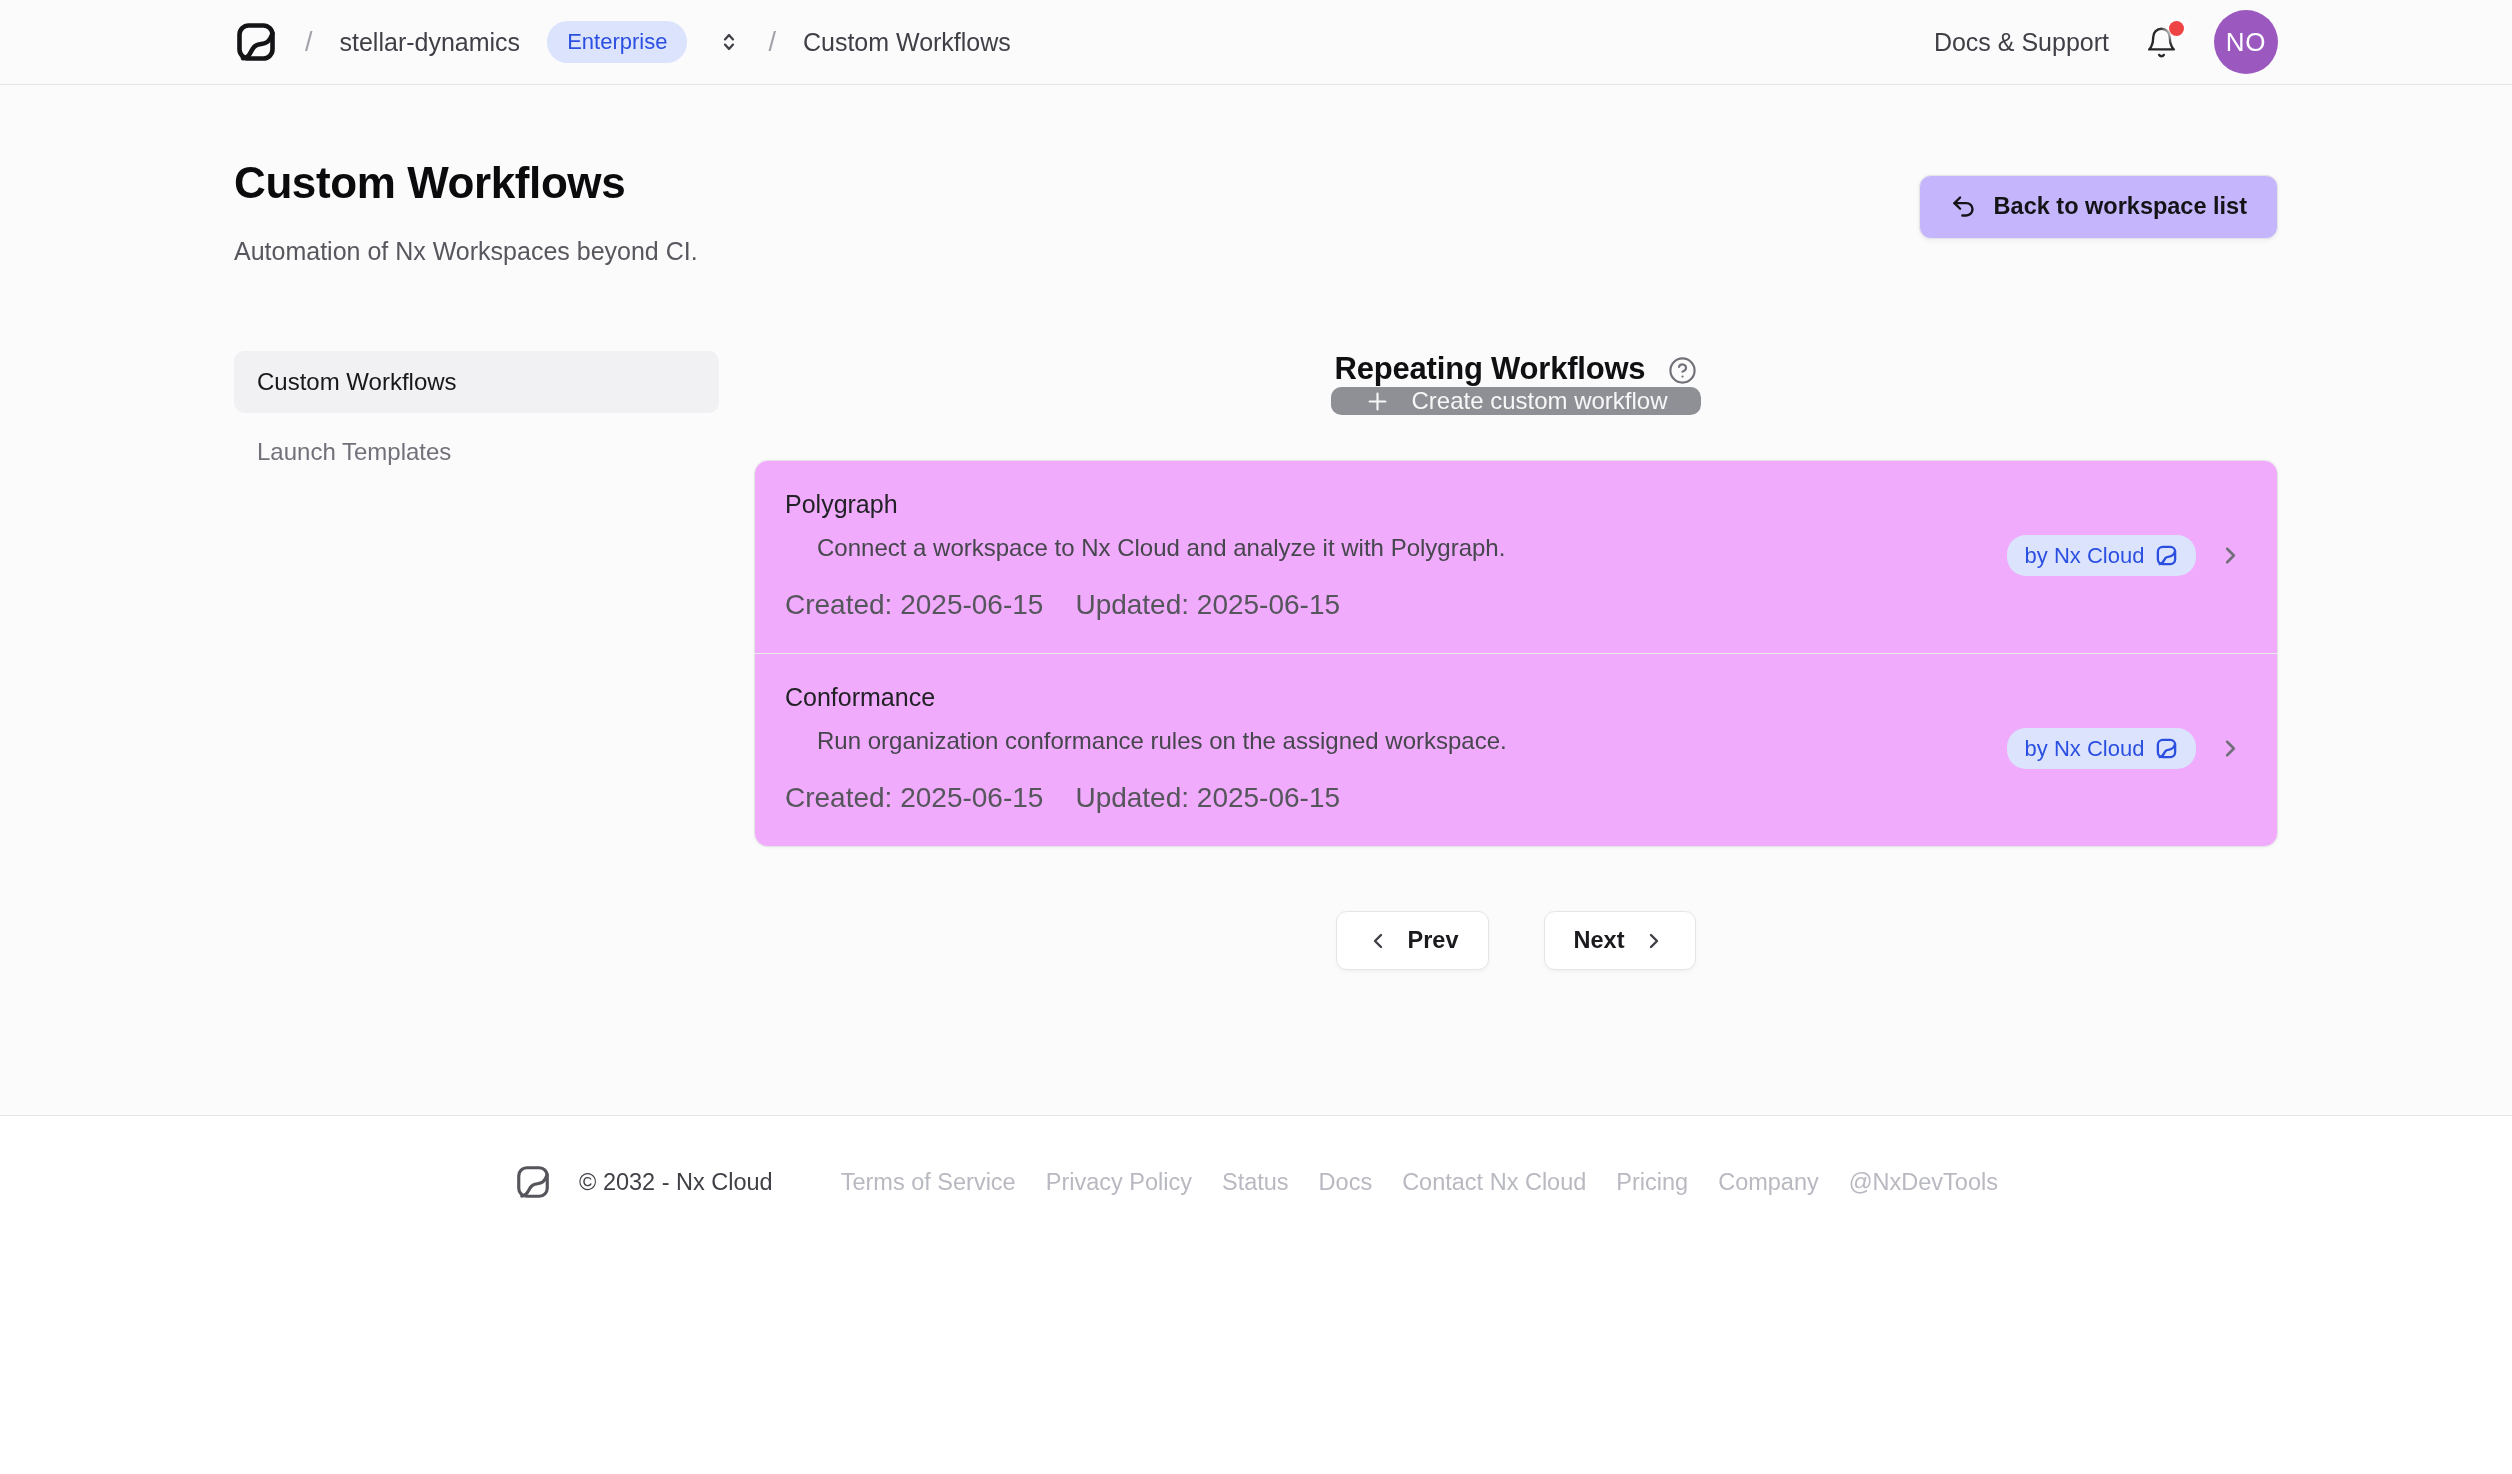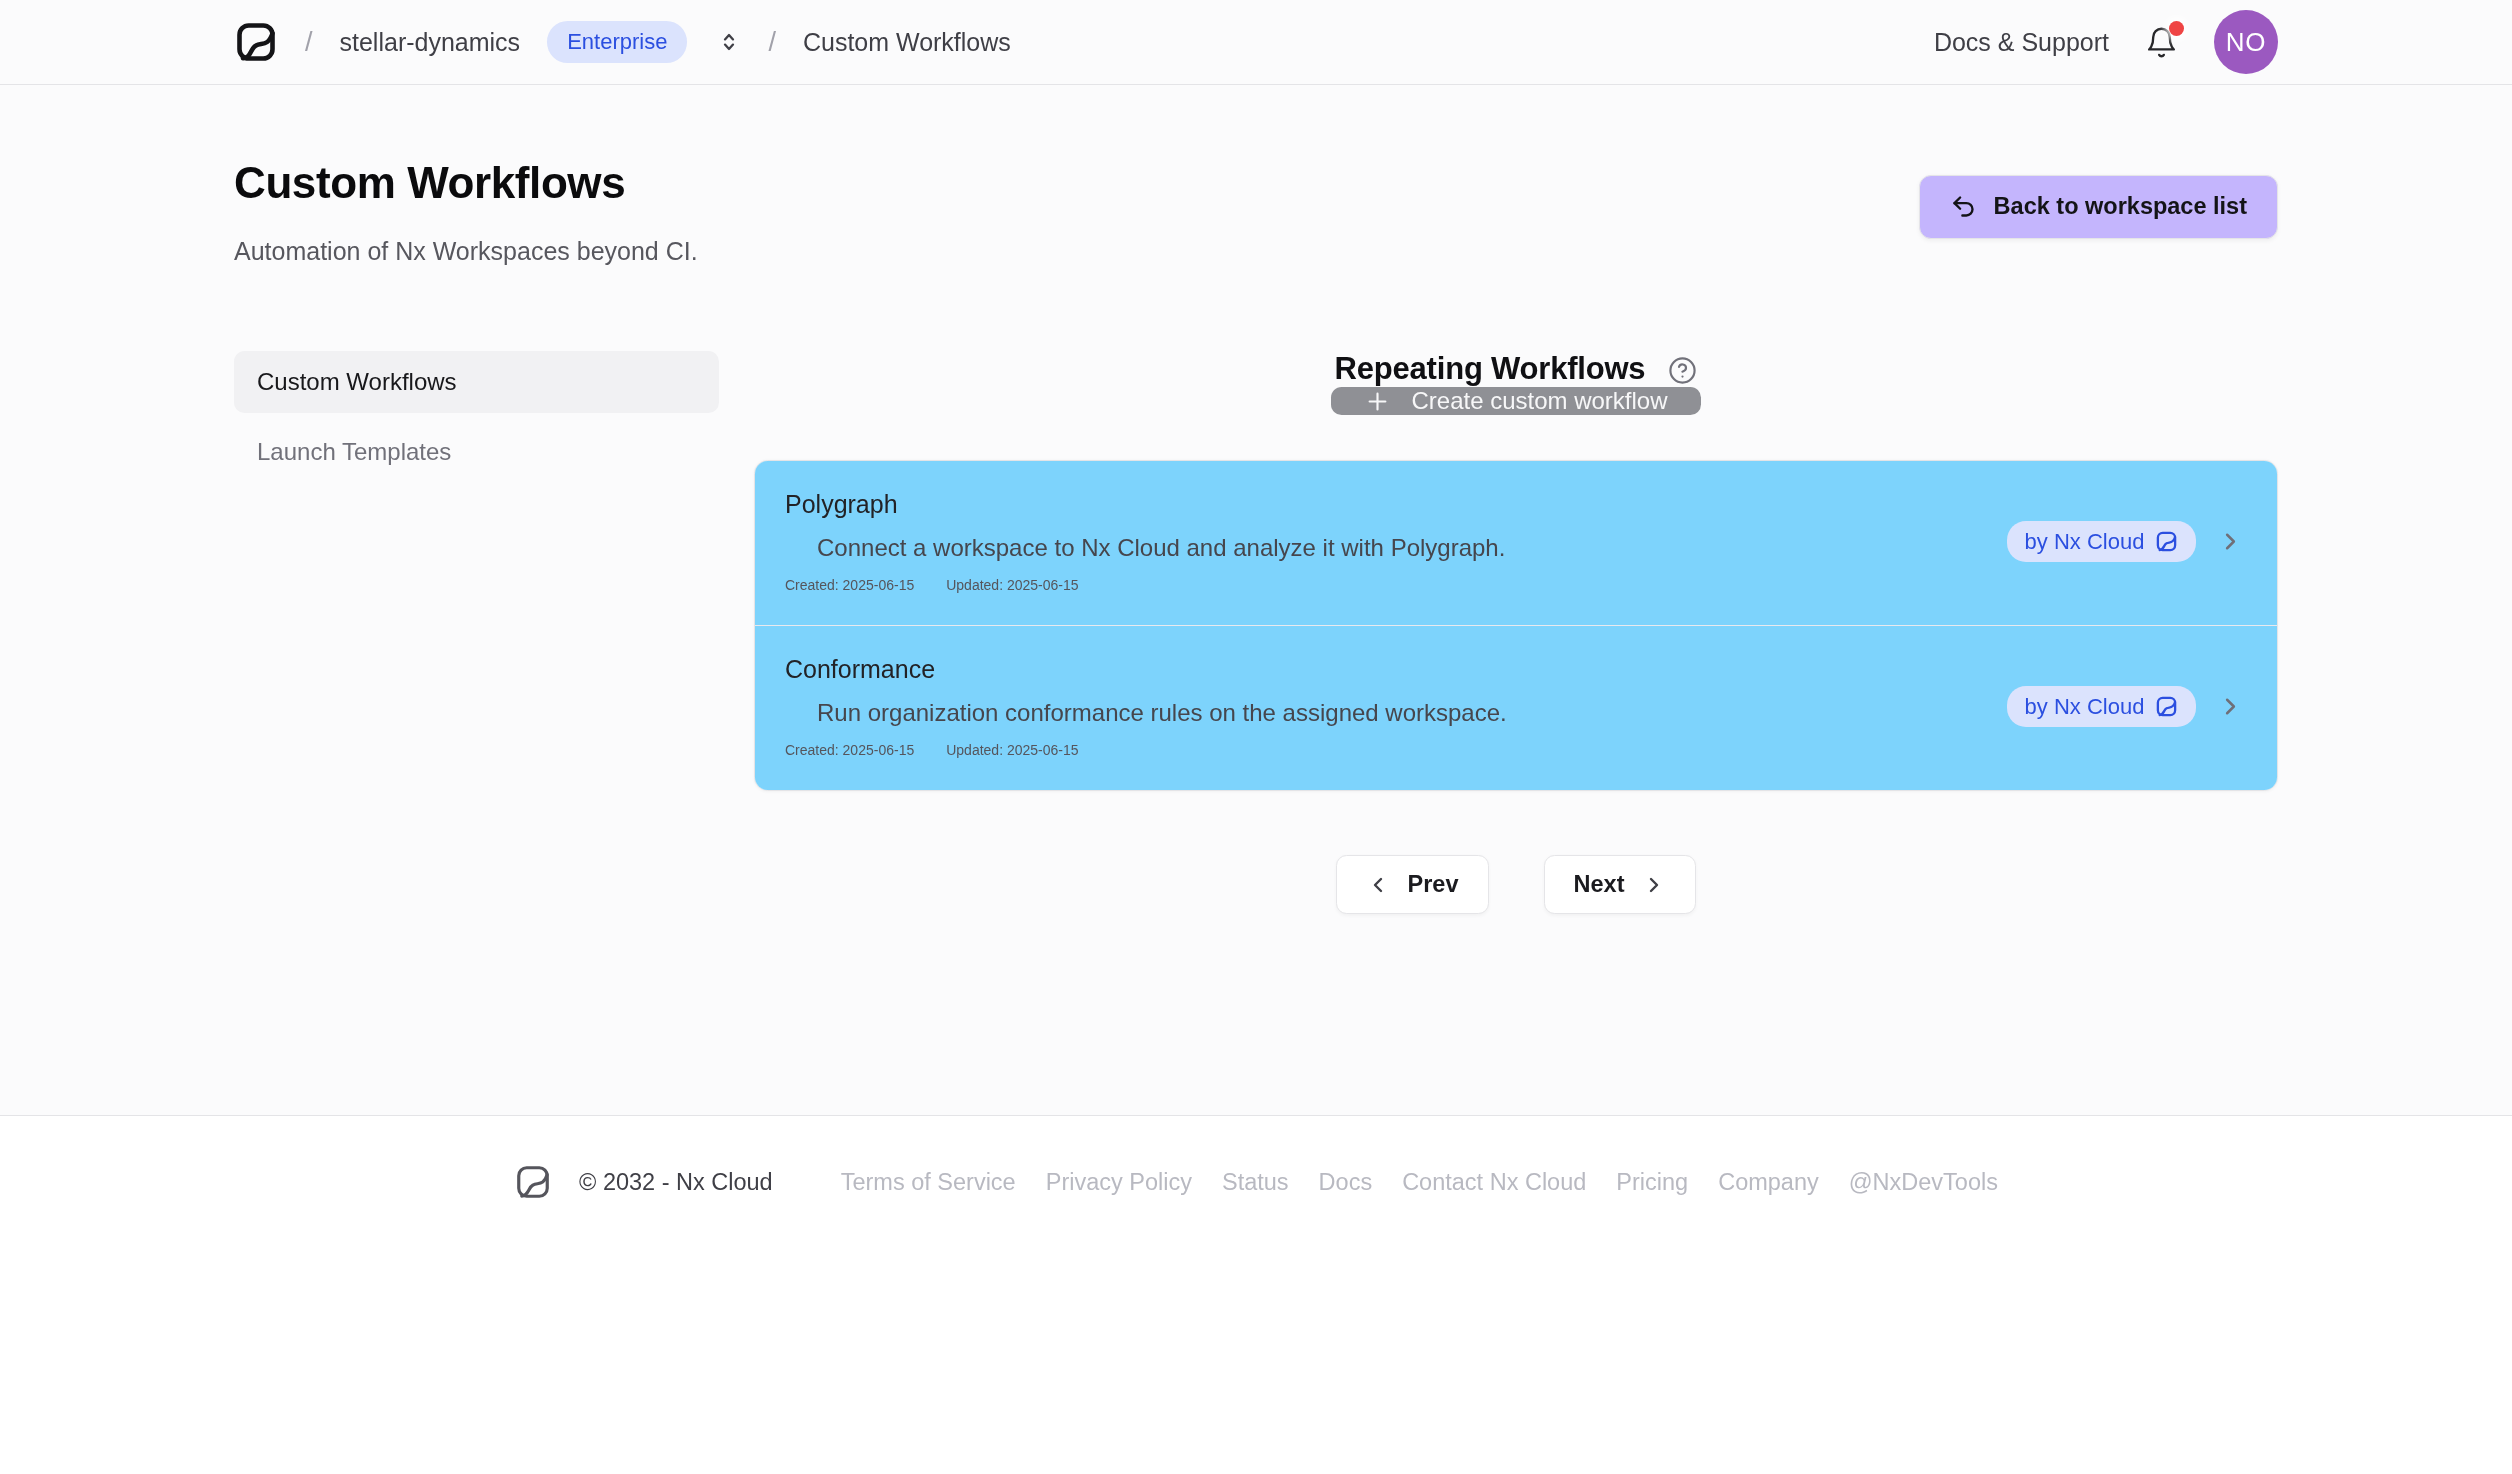--- a/index.html
+++ b/index.html
@@ -119,27 +119,27 @@
   .card{
     margin-top:47px;
     background:#ffffff;
     border:1.5px solid #e4e4e7;border-radius:13.7px;
     box-shadow:0 0.8px 3px rgba(0,0,0,.04);
     overflow:hidden;
   }
   .wf-row{
     display:flex;align-items:center;
     padding:29px 33px 32px 30px;
-    cursor:pointer;background:#7dd3fc;
+    cursor:pointer;background:#f0abfc;
   }
   .wf-row + .wf-row{border-top:1.5px solid #e9e9ee;}
   .wf-info{flex:1;min-width:0;}
   .wf-name{font-size:25px;font-weight:500;color:#222226;}
   .wf-desc{margin-top:15px;font-size:24px;color:#46464d;margin-left:32px;}
-  .wf-dates{margin-top:15px;display:flex;gap:32px;font-size:14px;color:#55555c;}
+  .wf-dates{margin-top:27px;display:flex;gap:32px;font-size:28px;color:#55555c;}
   .wf-side{display:flex;align-items:center;gap:21px;flex:none;}
   .nx-badge{
     display:inline-flex;align-items:center;gap:10.6px;
     background:var(--badge-bg);color:var(--accent-blue);
     font-size:22px;font-weight:500;
     padding:7.6px 18px;border-radius:19px;
     cursor:pointer;
   }
   .row-chevron{color:#6f6f78;cursor:pointer;}
 

